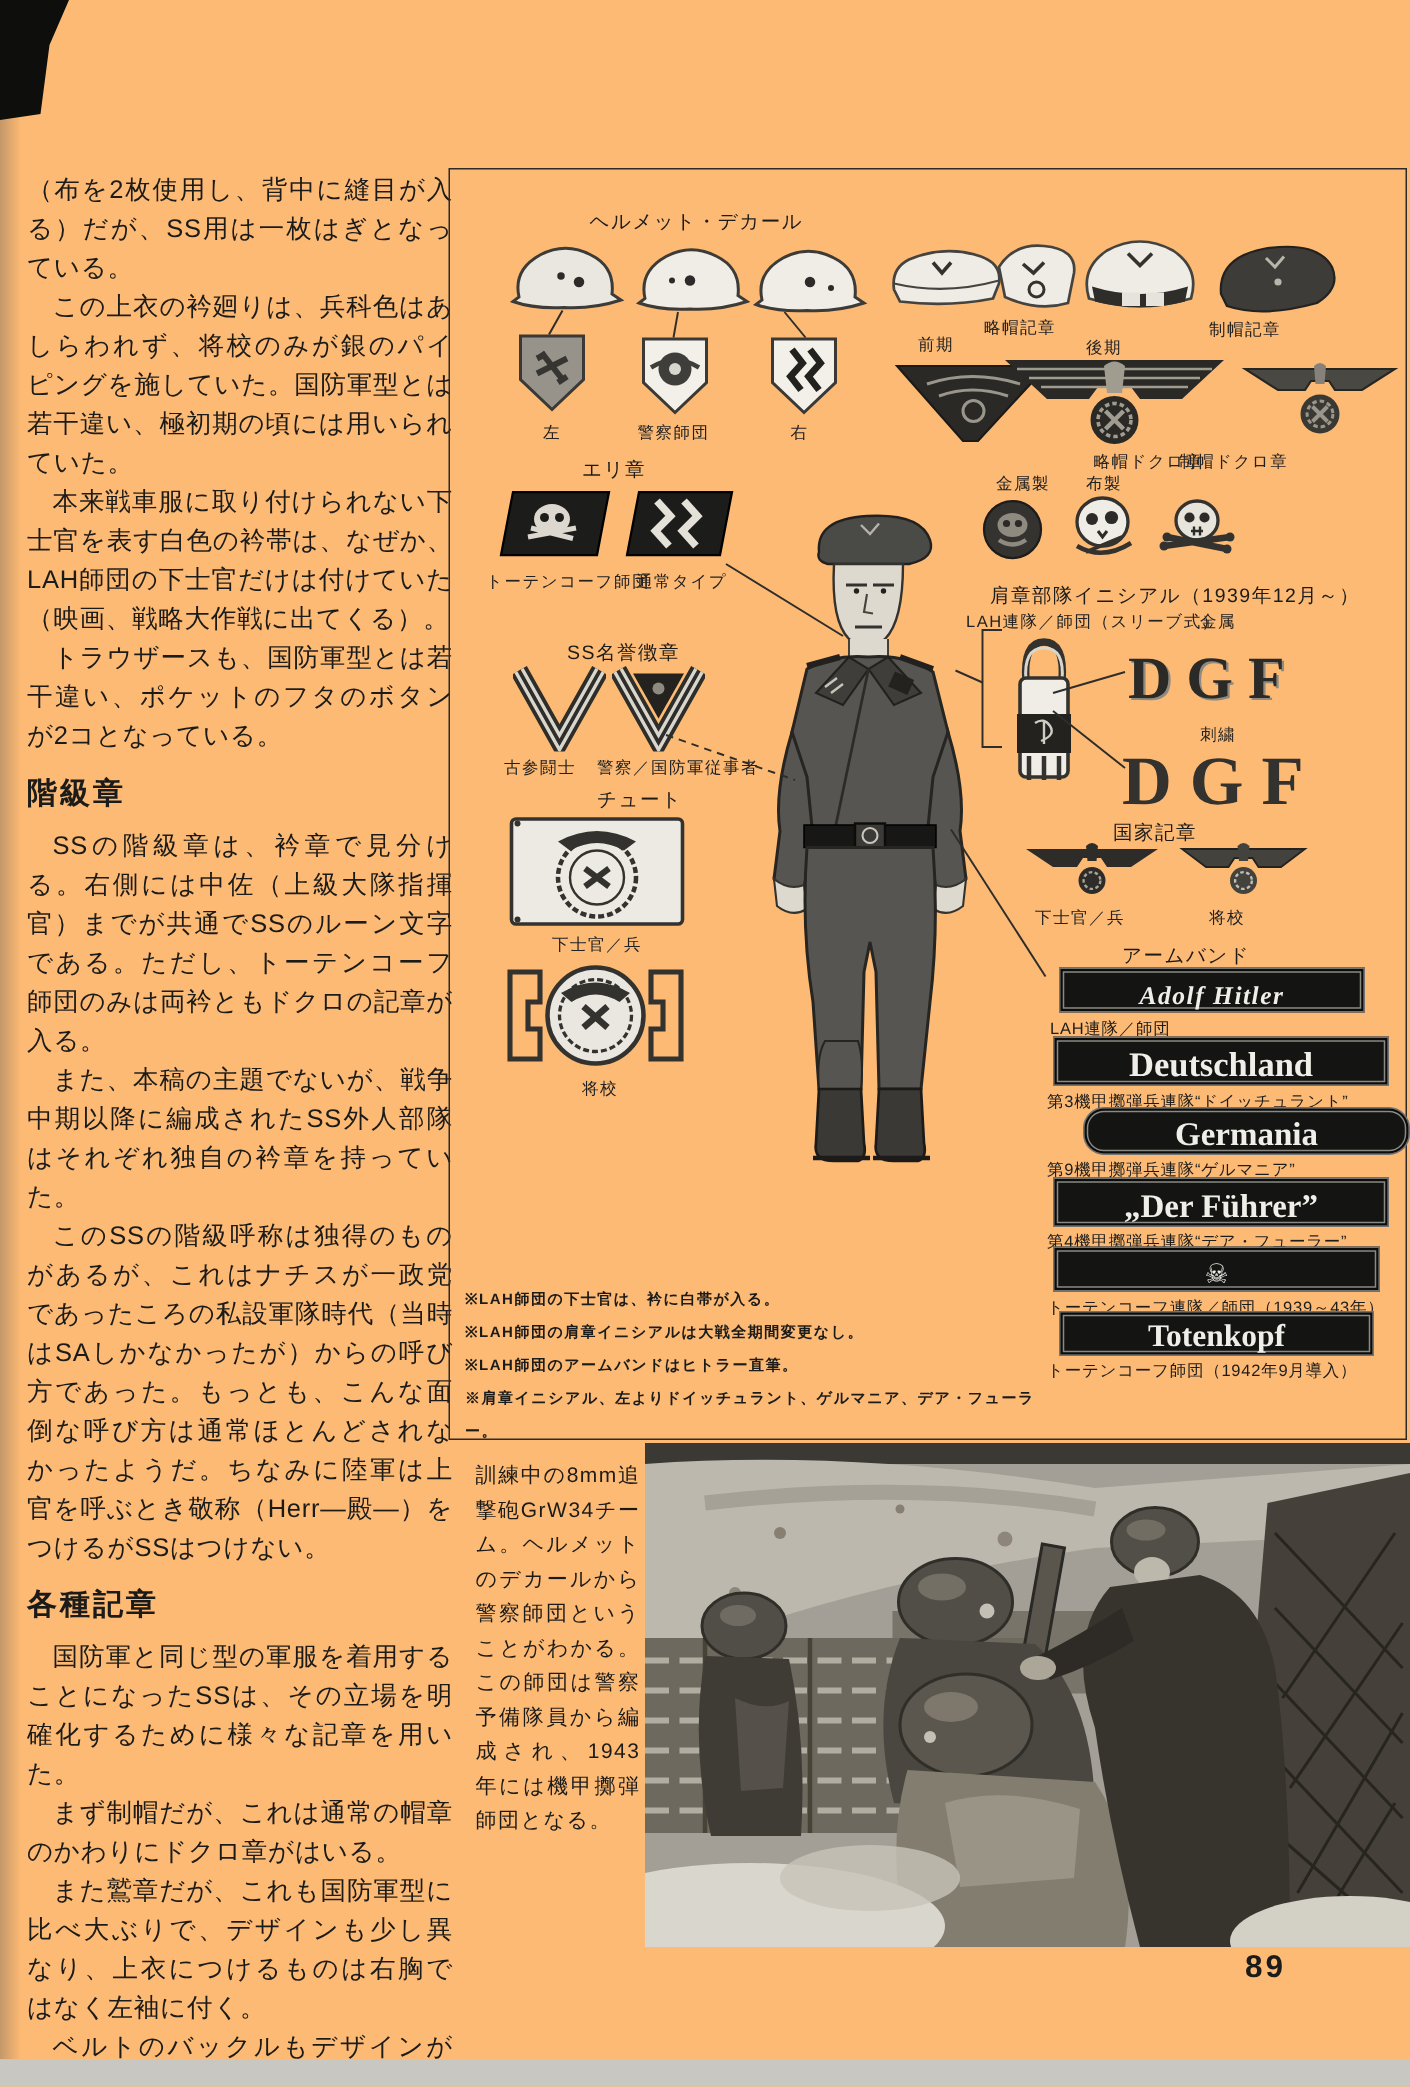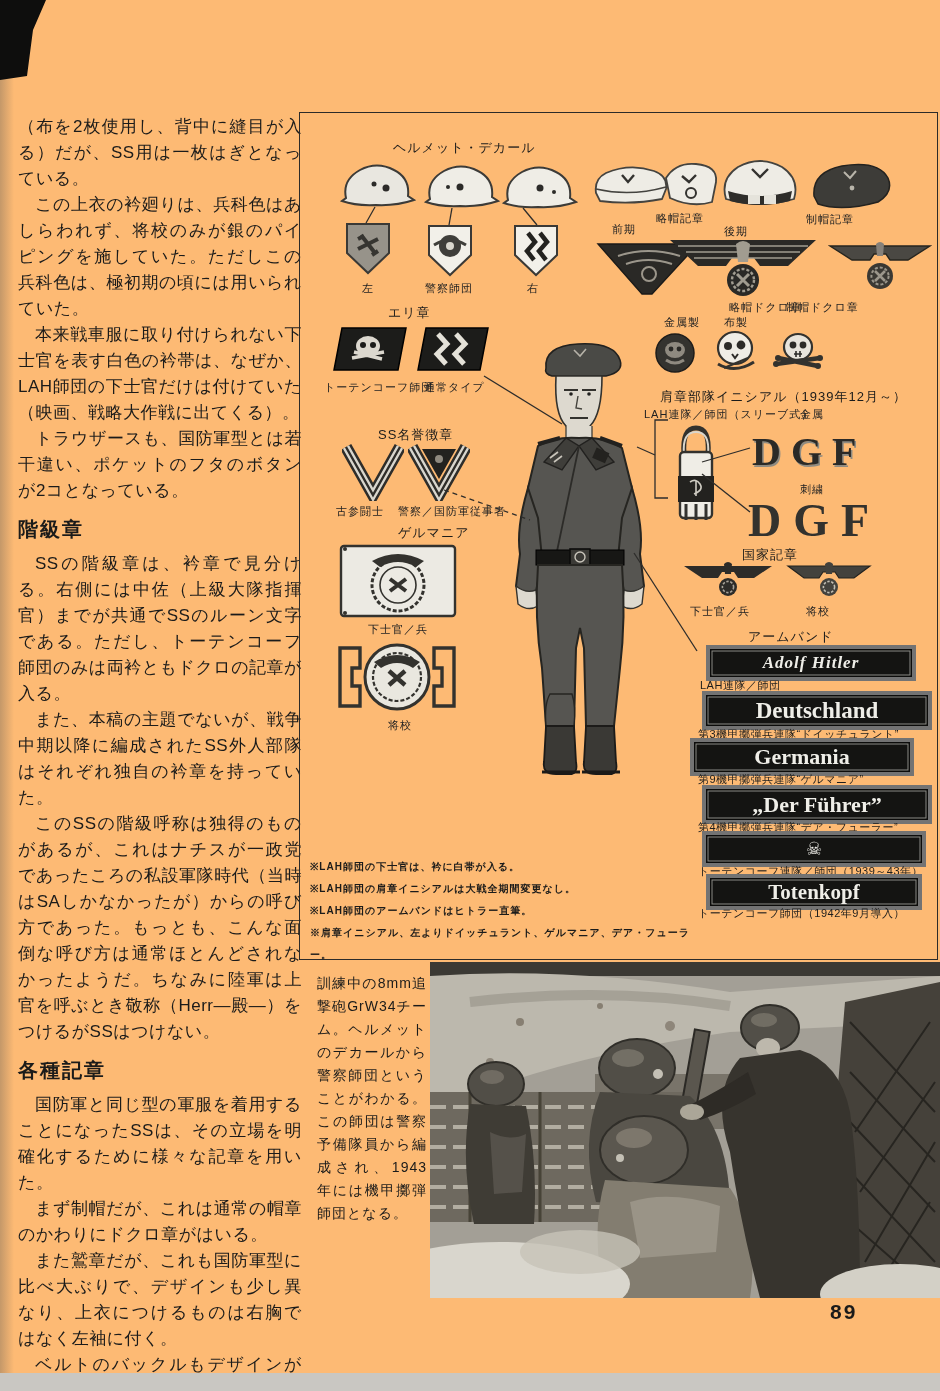--- a/index.html
+++ b/index.html
@@ -8,41 +8,41 @@
   #page:before{content:"";position:absolute;left:0;top:0;width:14px;height:100%;
         background:linear-gradient(90deg,rgba(90,88,84,.35),rgba(90,88,84,0));}
   .abs{position:absolute;}
   .ttl{font-size:13px;font-weight:normal;letter-spacing:1px;}
   .lbl{font-size:11px;letter-spacing:1px;color:#222;}
   .cap{font-size:11px;letter-spacing:.5px;color:#1d1d1c;}
   .body-text{font-size:17px;line-height:26px;letter-spacing:.5px;text-align:justify;}
   .body-text p{margin:0;}
   .body-text p.ind{text-indent:1em;}
   .heading{font-size:20px;font-weight:bold;margin:12px 0 9px 0;letter-spacing:2px;}
-  .band{position:absolute;background:#141412;border:4px solid #737373;
+  .band{position:absolute;background:#141412;border:1px solid #737373;
         box-shadow:inset 0 0 0 1.5px #0c0c0b, inset 0 0 0 2.5px #8a8a85;
-        display:flex;align-items:center;justify-content:center;color:#efeee8;}
+        display:flex;align-items:flex-end;justify-content:center;color:#efeee8;}
   .band .bt{font-family:"Liberation Serif",serif;font-weight:bold;}
   .notes{font-size:10px;line-height:22px;font-weight:bold;letter-spacing:1px;}
   .notes div{margin:0;}
   svg{display:block;}
   .leader{stroke:#2e2d2b;stroke-width:1.3;fill:none;}
 </style>
 </head>
 <body>
 
 <div id="page">
 
   <div class="abs" style="left:0;top:0;width:50px;height:80px;background:#0e0e0d;
               clip-path:polygon(0 0,46px 0,33px 30px,27px 76px,0 80px);"></div>
   <div class="abs" style="left:106px;top:1379px;width:834px;height:9px;background:#151514;"></div>
 
   <div class="abs body-text" style="left:18px;top:114px;width:284px;">
     <p>（布を2枚使用し、背中に縫目が入る）だが、SS用は一枚はぎとなっている。</p>
-    <p class="ind">この上衣の衿廻りは、兵科色はあしらわれず、将校のみが銀のパイピングを施していた。ただしこの兵科色は、極初期の頃には用いられていた。</p>
+    <p class="ind">この上衣の衿廻りは、兵科色はあしらわれず、将校のみが銀のパイピングを施していた。国防軍型とは若干違い、極初期の頃には用いられていた。</p>
     <p class="ind">本来戦車服に取り付けられない下士官を表す白色の衿帯は、なぜか、LAH師団の下士官だけは付けていた（映画、戦略大作戦に出てくる）。</p>
     <p class="ind">トラウザースも、国防軍型とは若干違い、ポケットのフタのボタンが2コとなっている。</p>
     <div class="heading">階級章</div>
     <p class="ind">SSの階級章は、衿章で見分ける。右側には中佐（上級大隊指揮官）までが共通でSSのルーン文字である。ただし、トーテンコーフ師団のみは両衿ともドクロの記章が入る。</p>
     <p class="ind">また、本稿の主題でないが、戦争中期以降に編成されたSS外人部隊はそれぞれ独自の衿章を持っていた。</p>
     <p class="ind">このSSの階級呼称は独得のものがあるが、これはナチスが一政党であったころの私設軍隊時代（当時はSAしかなかったが）からの呼び方であった。もっとも、こんな面倒な呼び方は通常ほとんどされなかったようだ。ちなみに陸軍は上官を呼ぶとき敬称（Herr―殿―）をつけるがSSはつけない。</p>
     <div class="heading">各種記章</div>
     <p class="ind">国防軍と同じ型の軍服を着用することになったSSは、その立場を明確化するために様々な記章を用いた。</p>
     <p class="ind">まず制帽だが、これは通常の帽章のかわりにドクロ章がはいる。</p>
     <p class="ind">また鷲章だが、これも国防軍型に比べ大ぶりで、デザインも少し異なり、上衣につけるものは右胸ではなく左袖に付く。</p>
@@ -212,21 +212,21 @@
       <path d="M4 4 L31 52 L58 4" stroke="#2e2d2a" stroke-width="12"></path>
       <path d="M4 4 L31 52 L58 4" stroke="#d9d6cd" stroke-width="7"></path>
       <path d="M4 4 L31 52 L58 4" stroke="#2e2d2a" stroke-width="2.4"></path>
     </g>
     <path d="M14 6 H48 L31 36 Z" fill="#23221f"></path>
     <circle cx="31" cy="16" r="4" fill="#8f8a80"></circle>
   </svg>
   <div class="abs lbl" style="left:336px;top:504px;">古参闘士</div>
   <div class="abs lbl" style="left:398px;top:504px;">警察／国防軍従事者</div>
 
-  <div class="abs ttl" style="left:398px;top:524px;">ゲルマニア</div>
+  <div class="abs ttl" style="left:398px;top:524px;">チュート</div>
   <svg class="abs" style="left:338px;top:543px;" width="120" height="76" viewBox="0 0 120 76">
     <rect x="3" y="3" width="114" height="70" rx="3" fill="#eceae3" stroke="#33322e" stroke-width="2.4"></rect>
     <circle cx="60" cy="42" r="26" fill="none" stroke="#33322e" stroke-width="3" stroke-dasharray="4 2"></circle>
     <circle cx="60" cy="42" r="18" fill="none" stroke="#33322e" stroke-width="1.6"></circle>
     <path d="M34 18 Q60 4 86 18 L78 24 Q60 14 42 24 Z" fill="#33322e"></path>
     <path d="M52 36 L68 48 M68 36 L52 48" stroke="#33322e" stroke-width="4"></path>
     <circle cx="7" cy="6" r="2" fill="#33322e"></circle>
       <circle cx="7" cy="70" r="2" fill="#33322e"></circle>
   </svg>
   <div class="abs lbl" style="left:368px;top:622px;">下士官／兵</div>
@@ -325,21 +325,21 @@
   <div class="band" style="left:706px;top:645px;width:202px;height:28px;">
     <span class="bt" style="font-style:italic;font-size:17px;letter-spacing:1px;">Adolf Hitler</span>
   </div>
   <div class="abs cap" style="left:700px;top:678px;">LAH連隊／師団</div>
 
   <div class="band" style="left:702px;top:691px;width:222px;height:31px;">
     <span class="bt" style="font-size:23px;">Deutschland</span>
   </div>
   <div class="abs cap" style="left:698px;top:727px;">第3機甲擲弾兵連隊“ドイッチュラント”</div>
 
-  <div class="band" style="left:690px;top:738px;width:216px;height:30px;">
+  <div class="band" style="left:722px;top:738px;width:216px;height:30px;border-radius:14px;">
     <span class="bt" style="font-size:22px;">Germania</span>
   </div>
   <div class="abs cap" style="left:698px;top:772px;">第9機甲擲弾兵連隊“ゲルマニア”</div>
 
   <div class="band" style="left:702px;top:785px;width:222px;height:31px;">
     <span class="bt" style="font-size:22px;">„Der Führer”</span>
   </div>
   <div class="abs cap" style="left:698px;top:820px;">第4機甲擲弾兵連隊“デア・フューラー”</div>
 
   <div class="band" style="left:702px;top:831px;width:216px;height:28px;">

